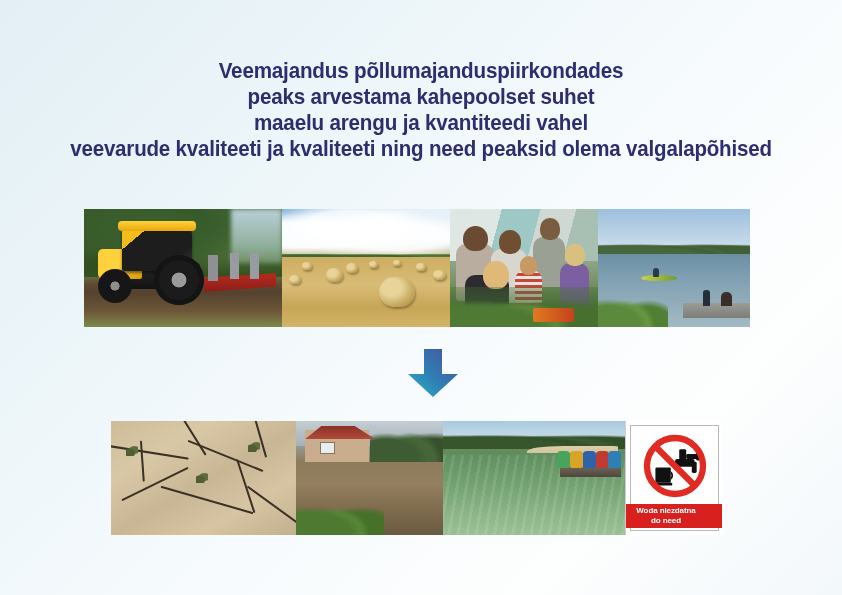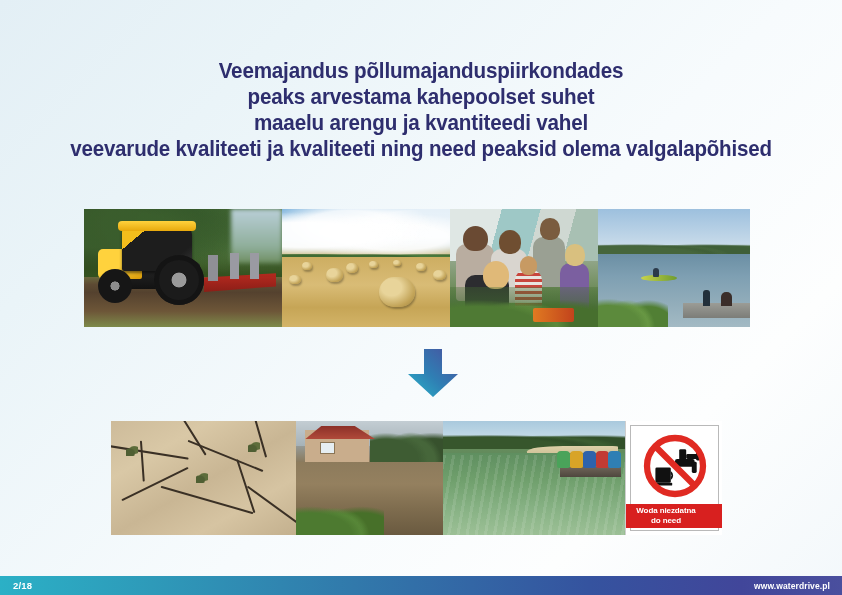--- a/index.html
+++ b/index.html
@@ -614,18 +614,14 @@
           </svg>
         </div>
         <div class="sign-banner">
           <div>Woda niezdatna</div>
           <div>do need</div>
         </div>
       </div>
     </div>
   </div>
 
-  <div class="footer">
-    <span class="page-num">2/18</span>
-    <span class="site">www.waterdrive.pl</span>
-  </div>
 
 </div>
 
 </body></html>

